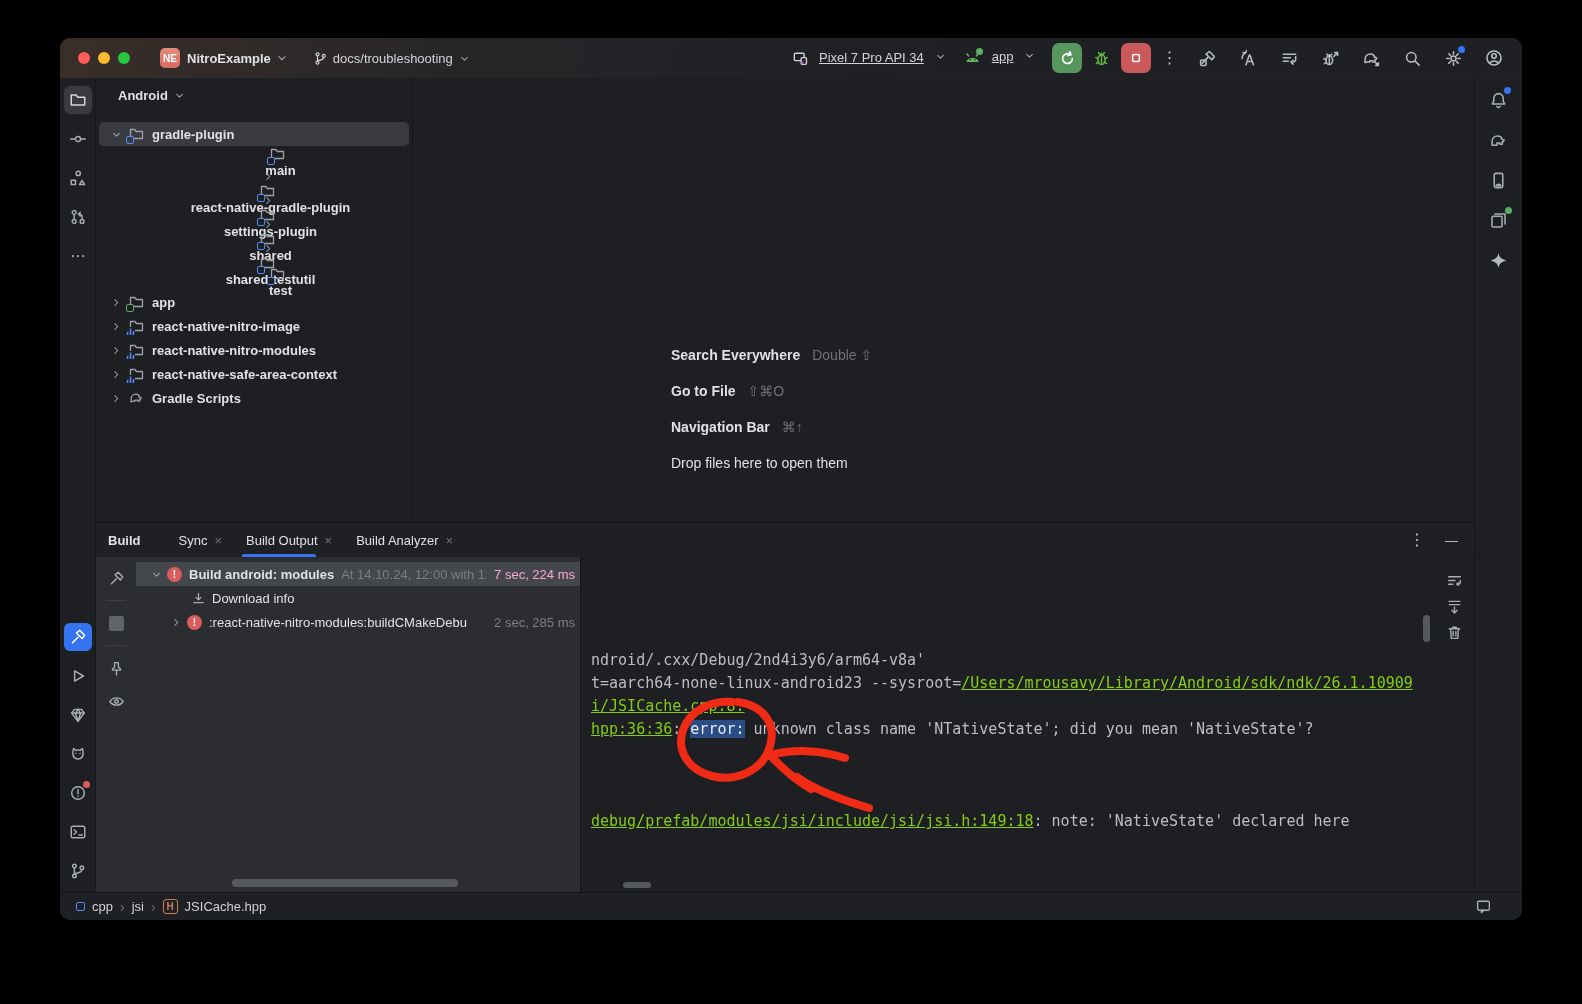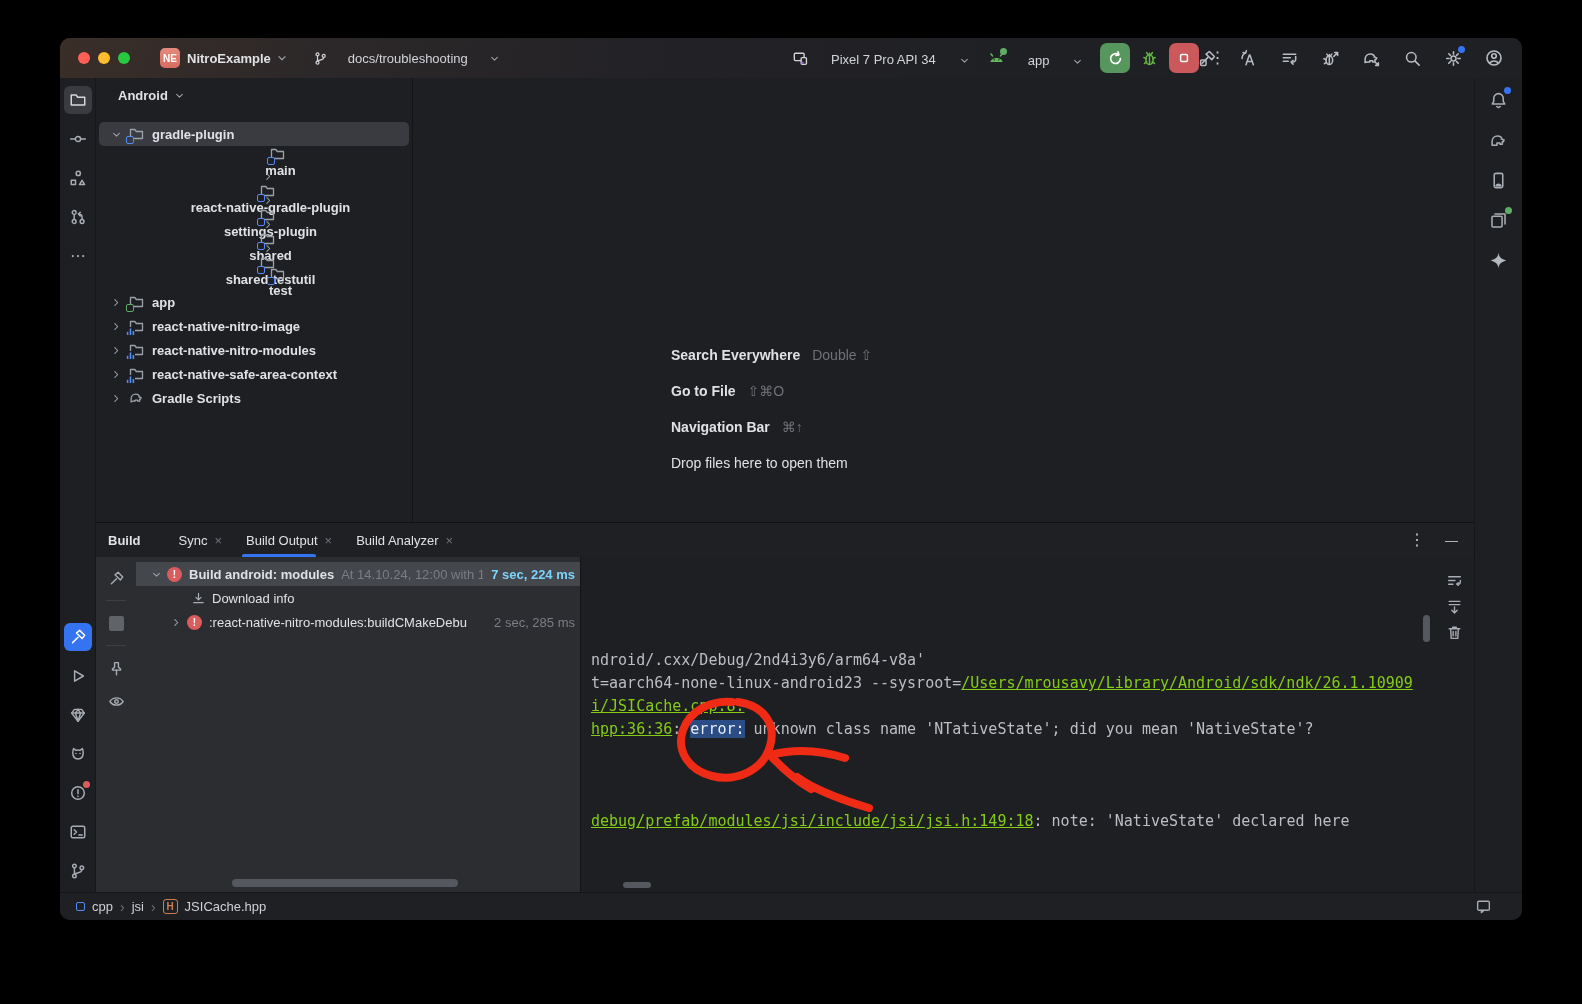--- a/index.html
+++ b/index.html
@@ -22,23 +22,23 @@
               background:linear-gradient(100deg,#3a2e28 0%,#2c2829 18%,#232226 40%,#1f2023 65%,#1f2023 100%);
               color:#d5d7dd; font-size:13px; }
   .lights { display:flex; gap:8px; margin:0 18px 0 18px; }
   .light { width:12px; height:12px; border-radius:50%; }
   .light.r { background:#ff5f57; } .light.y { background:#febc2e; } .light.g { background:#28c840; }
   .proj-badge { width:20px; height:20px; border-radius:5px; background:linear-gradient(180deg,#e58a7d,#d96b60);
                 color:#fff; font-size:10px; font-weight:700; display:flex; align-items:center; justify-content:center;
                 margin:0 7px 0 12px; }
   .proj-name { font-weight:700; color:#dfe1e5; margin-right:4px; }
   .tb-chev { color:#9da2aa; display:flex; }
-  .branch { display:flex; align-items:center; gap:20px; margin-left:24px; color:#d2d4da; }
+  .branch { display:flex; align-items:center; gap:5px; margin-left:24px; color:#d2d4da; }
   .tb-center { position:absolute; left:732px; top:0; height:40px; display:flex; align-items:center; gap:16px; }
-  .tb-group { display:flex; align-items:flex-end; gap:22px; color:#d2d4da; }
+  .tb-group { display:flex; align-items:flex-start; gap:10px; color:#d2d4da;text-decoration:underline; }
   .sqbtn { width:30px; height:30px; border-radius:7px; display:flex; align-items:center; justify-content:center; }
   .sqbtn.run { background:#57965c; color:#fff; }
   .sqbtn.stop { background:#cb585a; color:#fff; }
   .tb-right { position:absolute; right:18px; top:0; height:40px; display:flex; align-items:center; gap:21px; color:#b7bbc2; }
   .tb-right .tbi { width:20px; height:20px; position:relative; display:flex; align-items:center; justify-content:center; }
   .dot { position:absolute; border-radius:50%; }
   .dot.blue { background:#3574f0; } .dot.green { background:#5fad65; }
   .more-v { font-size:16px; color:#c3c6cc; line-height:1; }
 
   
@@ -88,21 +88,21 @@
   .toolcol hr { width:20px; border:0; border-top:1px solid #3c3e42; margin:2px 0; }
   .stop-dis { width:15px; height:15px; background:#606368; border-radius:2px; }
   .btree { width:444px; flex:0 0 444px; background:#2b2d30; padding-top:5px; position:relative; font-size:13px; color:#dfe1e5; }
   .brow { position:relative; display:flex; align-items:center; height:24px; white-space:nowrap; overflow:hidden; }
   .brow.sel { background:#44474c; }
   .brow .chev { margin-right:3px; }
   .ebadge { width:15px; height:15px; border-radius:50%; background:#db5c5c; color:#fff; font-size:10px; font-weight:700;
             display:flex; align-items:center; justify-content:center; margin-right:7px; flex:0 0 15px; }
   .bmeta { color:#7b7e85; margin-left:7px; }
   .dur { position:absolute; right:5px; top:0; height:100%; display:flex; align-items:center; padding-left:8px; background:#2b2d30; }
-  .brow.sel .dur { background:#44474c; font-weight:700; color:#7dd3fc; }
+  .brow.sel .dur { background:#44474c; font-weight:400; color:#f9a8d4; }
   .dur.gray { color:#7b7e85; }
   .hscroll { position:absolute; height:8px; border-radius:4px; background:#55585e; }
   .console { flex:1; position:relative; background:#1e1f22; overflow:hidden; border-left:1px solid #131416; min-width:0; }
   .clog { padding:92px 0 0 10px; }
   .cline { height:23px; white-space:pre; font-family:"DejaVu Sans Mono","Liberation Mono",monospace;
            font-size:15px; line-height:23px; color:#bcbec4; }
   .clink { color:#84cc16; text-decoration:underline;text-align:center; }
   .hl { background:#2a4d85; color:#e9eef6; }
   .gutter { width:54px; flex:0 0 54px; background:#1e1f22; position:relative; }
   .vthumb { position:absolute; left:3px; top:58px; width:7px; height:27px; border-radius:4px; background:#55585e; }

